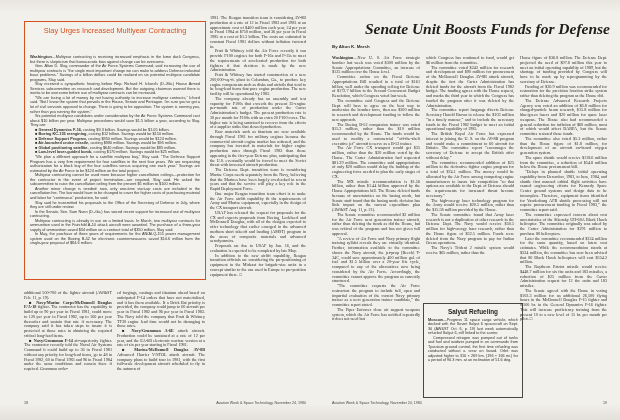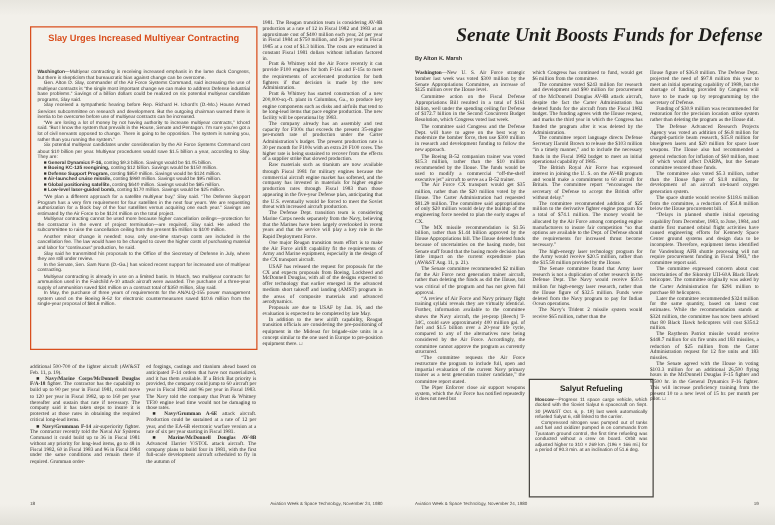--- a/index.html
+++ b/index.html
@@ -17,21 +17,21 @@
   .col p { margin:0; }
   .ind { text-indent:5px; }
   b.lead { font-weight:bold; }
   
   .slay-box {
     position:absolute; left:24px; top:21px; width:182px; height:259px;
     border:1.5px solid #d94f1e; box-sizing:border-box; padding:4px 5px 3px;
     background:#f4f2ec;
   }
   .slay-title {
-    color:#d94f1e; font-family:"Liberation Sans", sans-serif; font-weight:bold;
+    color:#d94f1e; font-family:"Liberation Sans", sans-serif; font-weight:normal;
     font-size:7.4px; line-height:8px; text-align:center; margin:1px 0 20px;
   }
   .slay-body { font-family:"Liberation Sans", sans-serif; font-size:3.85px; line-height:4.55px; text-align:justify; color:#35332f; }
   .slay-body p { margin:0; }
   .lp-col1 { left:24px;  top:291px; width:88px; }
   .lp-col2 { left:117px; top:291px; width:88px; }
   .lp-col3 { left:210px; top:16px;  width:96px; }
   
   .rp-title {
     position:absolute; left:330px; top:20px; width:280px;

